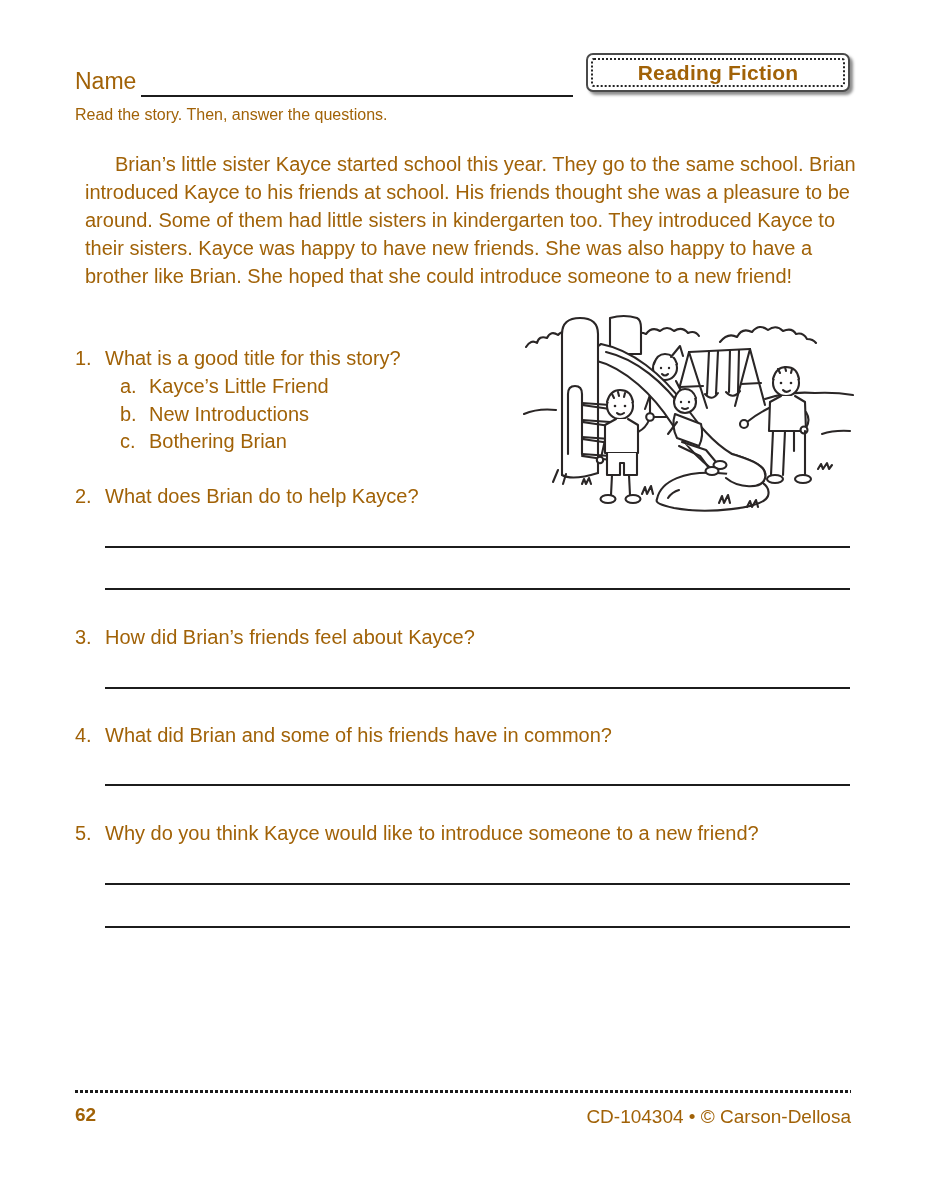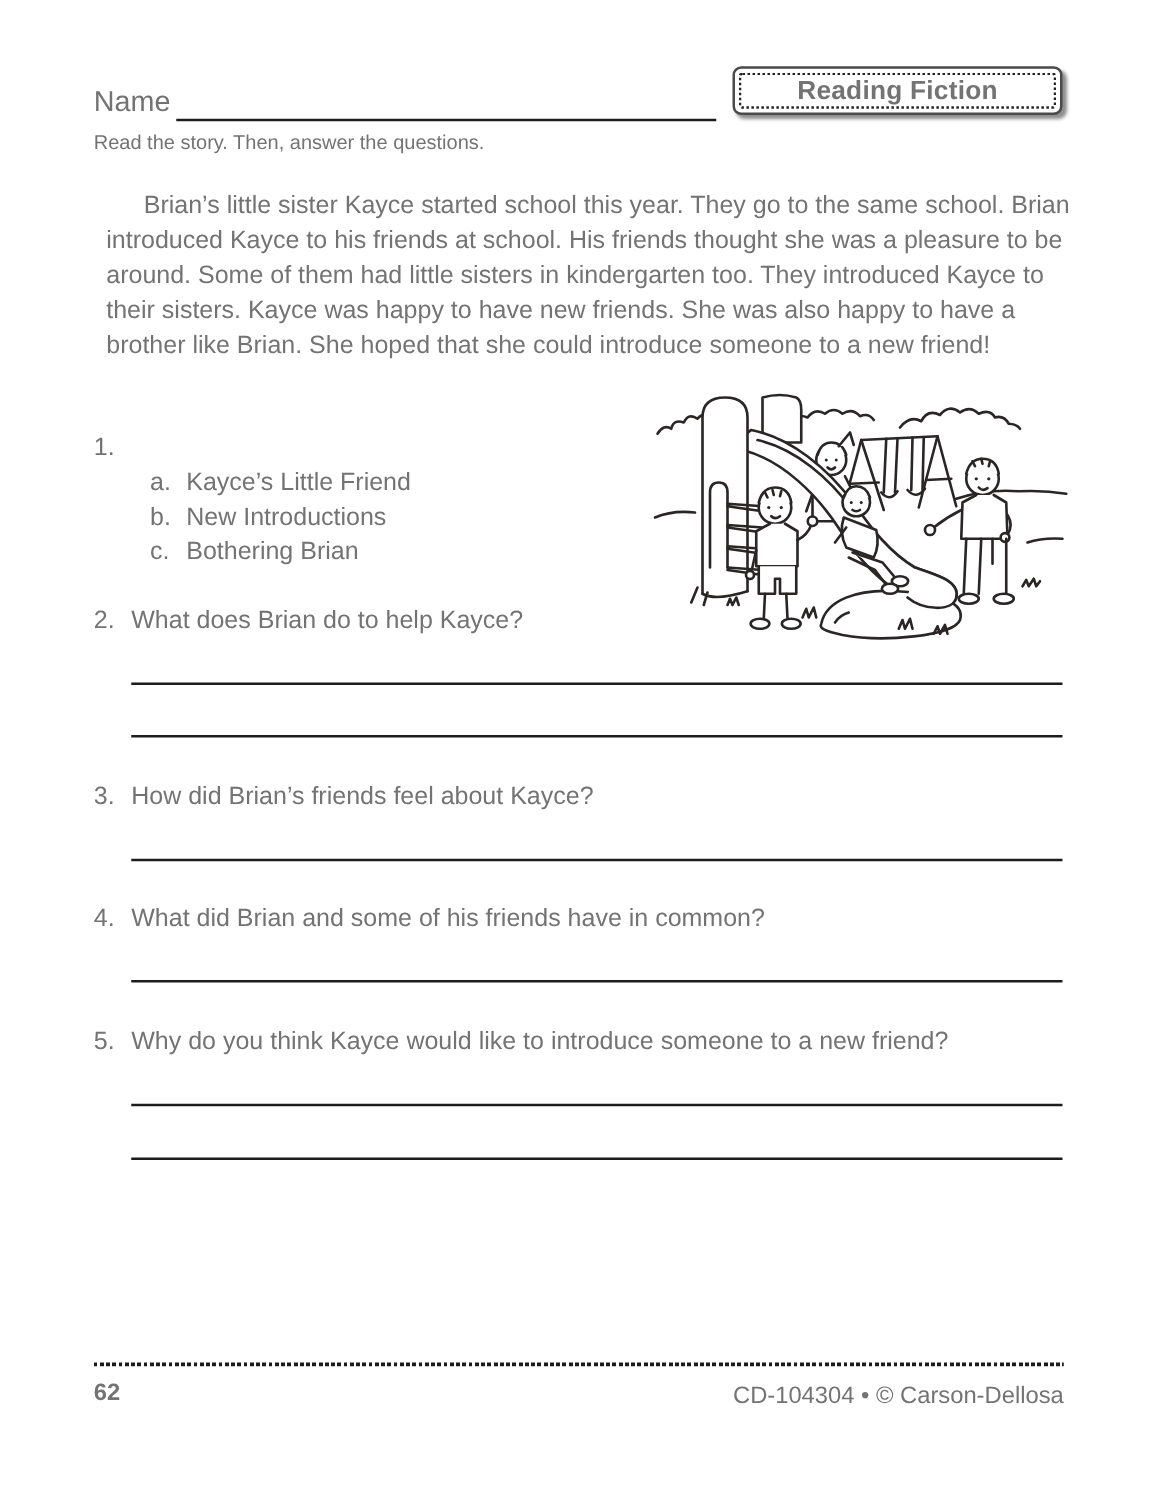--- a/index.html
+++ b/index.html
@@ -1,20 +1,20 @@
 <!DOCTYPE html>
 <html><head>
 <meta charset="utf-8">
 <style>
   html,body{margin:0;padding:0;background:#fff;}
   .page{
     position:relative;
     width:925px;height:1190px;
     background:#fff;
-    color:#737373;
+    color:#a16207;
     font-family:"Liberation Sans", sans-serif;
     overflow:hidden;
   }
   
   .name-label{position:absolute;left:75px;top:68px;font-size:23px;}
   .name-line{position:absolute;left:141px;top:95px;width:432px;height:0;border-top:2.5px solid #1c1c1c;}
   .badge{
     position:absolute;left:586px;top:53px;width:260px;height:35px;
     background:#fff;border:2px solid #4a4a4a;border-radius:7px;
     box-shadow:3px 3px 3px rgba(0,0,0,.45);
@@ -196,20 +196,21 @@
           <path d="M225 205 l3 -6 l2 6 l4 -7 l2 7"></path>
           <path d="M296 167 l3 -5 l2 5 l4 -6 l2 6 l3 -4"></path>
           <path d="M60 182 l2 -5 l2 5 l3 -6 l2 6"></path>
         </g>
       </g>
     </svg>
   </div>
 
   <div class="question q1">
     <div class="q-num">1.</div>
+    <div class="q-text">What is a good title for this story?</div>
     <div class="options">
       <div class="option">
         <div class="opt-letter">a.</div>
         <div>Kayce’s Little Friend</div>
       </div>
       <div class="option">
         <div class="opt-letter">b.</div>
         <div>New Introductions</div>
       </div>
       <div class="option">

